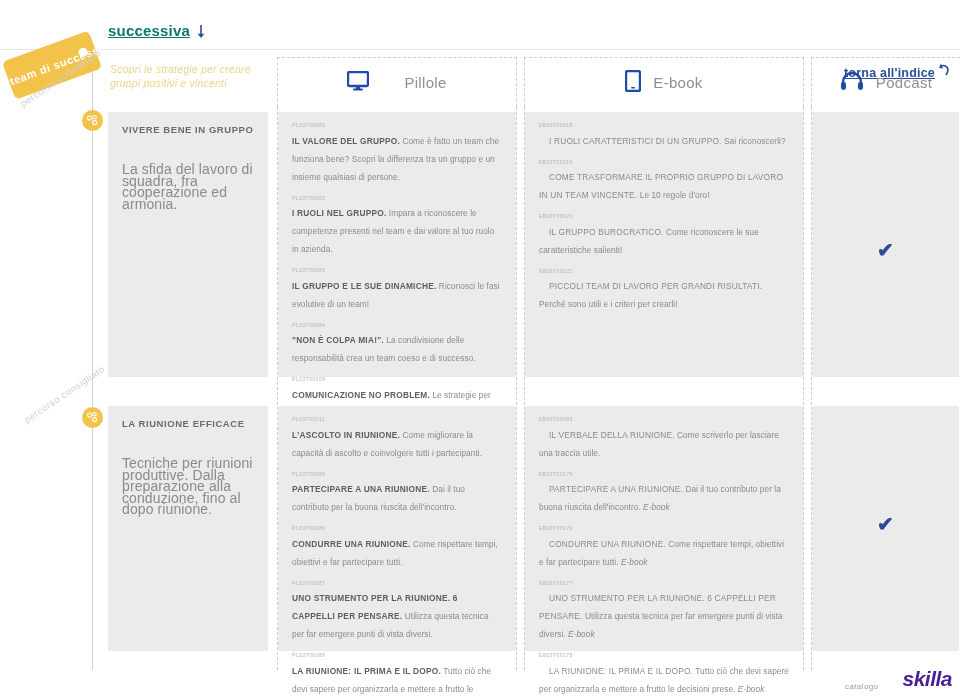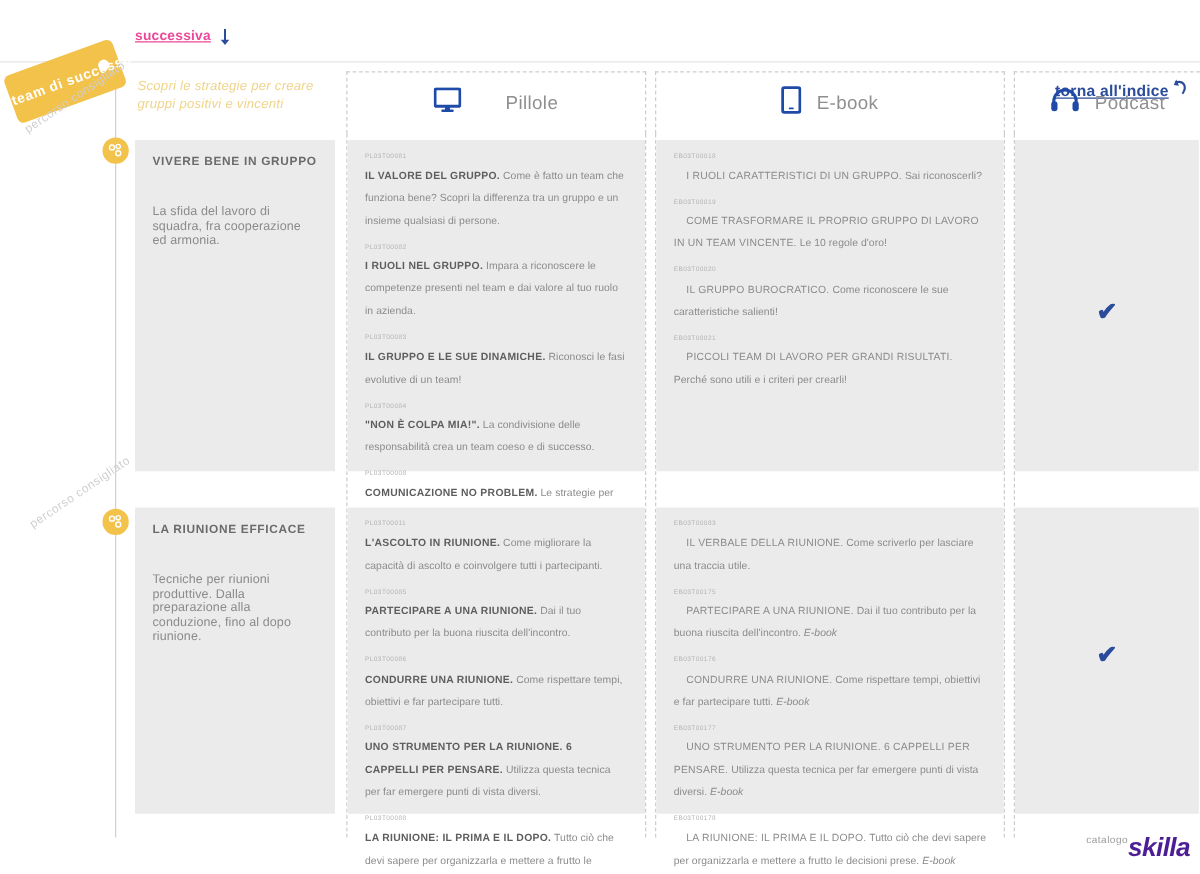--- a/index.html
+++ b/index.html
@@ -14,21 +14,21 @@
   
   .topbar {
     position: absolute; left: 0; top: 0; width: 960px; height: 50px;
   }
   .topbar-rule {
     position: absolute; left: 0; top: 49px; width: 960px; height: 1px;
     background: #e6e6e6;
   }
   .nav-left {
     position: absolute; left: 108px; top: 22px;
-    font-size: 11px; font-weight: bold; color: #ec4899;
+    font-size: 15px; font-weight: bold; color: #0f766e;
     letter-spacing: .2px; display: flex; align-items: center; gap: 6px;
   }
   .nav-right {
     position: absolute; right: 10px; top: 22px;
     font-size: 12.5px; font-weight: bold; color: #2b4c9b;
     letter-spacing: .2px; display: flex; align-items: center; gap: 3px; margin-top: 44px;
   }
   .arrow-down { display: inline-block; width: 10px; height: 14px; position: relative; top: 1px; }
   .arrow-back { display: inline-block; width: 12px; height: 14px; position: relative; top: -3px; }
 
@@ -110,21 +110,21 @@
   .c-left    { left: 108px; width: 160px; padding: 12px 14px 0 14px; }
   .c-pillole { left: 278px; width: 238px; padding: 10px 14px 0 14px; }
   .c-ebook   { left: 525px; width: 278px; padding: 10px 14px 0 14px; }
   .c-podcast { left: 812px; width: 147px; }
 
   .card-title {
     font-size: 9.5px; font-weight: bold; color: #6b6b6b;
     letter-spacing: .55px; margin-bottom: 11px;
   }
   .card-body {
-    font-size: 10px; line-height: 11.5px; color: #8b8b8b; letter-spacing: .1px; margin-top: 29px;
+    font-size: 14px; line-height: 11.5px; color: #8b8b8b; letter-spacing: .1px; margin-top: 29px;
   }
 
   .item { margin-bottom: 11px; }
   .item .code {
     font-size: 5.2px; color: #b4b4b4; letter-spacing: .35px;
     display: block; margin-bottom: 1.5px; font-family: "Liberation Sans", sans-serif;
   }
   .item .txt {
     font-size: 8.3px; line-height: 11.2px; color: #8b8b8b; letter-spacing: .05px;
   }
@@ -137,21 +137,21 @@
   .check {
     position: absolute; left: 50%; transform: translateX(-50%);
     color: #2b4c9b; font-size: 20px; font-weight: bold; line-height: 1;
   }
   .check.k1 { top: 128px; }
   .check.k2 { top: 108px; }
 
   
   .footer {
     position: absolute; right: 8px; bottom: 8px;
-    display: flex; align-items: flex-start; gap: 0;
+    display: flex; align-items: flex-end; gap: 24px;
   }
   .footer .cat { font-size: 8px; color: #9a9a9a; letter-spacing: .4px; }
   .footer .brand {
     font-size: 21px; font-weight: bold; color: #4c1d95;
     font-style: italic; letter-spacing: -.5px;
   }
 </style>
 </head>
 <body>
 

